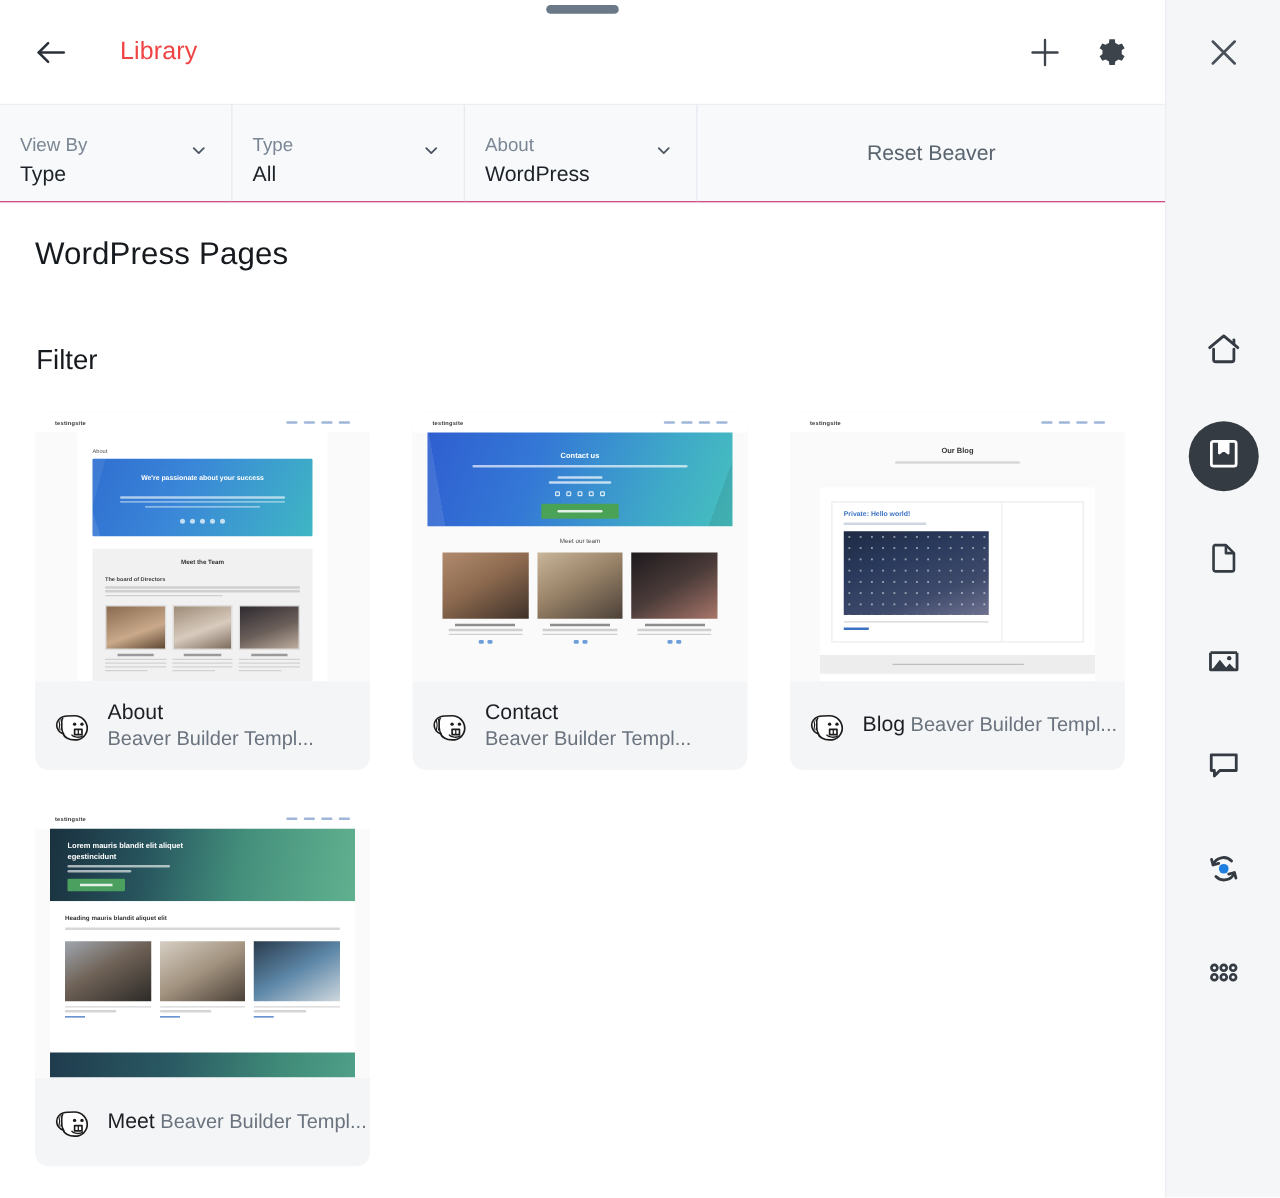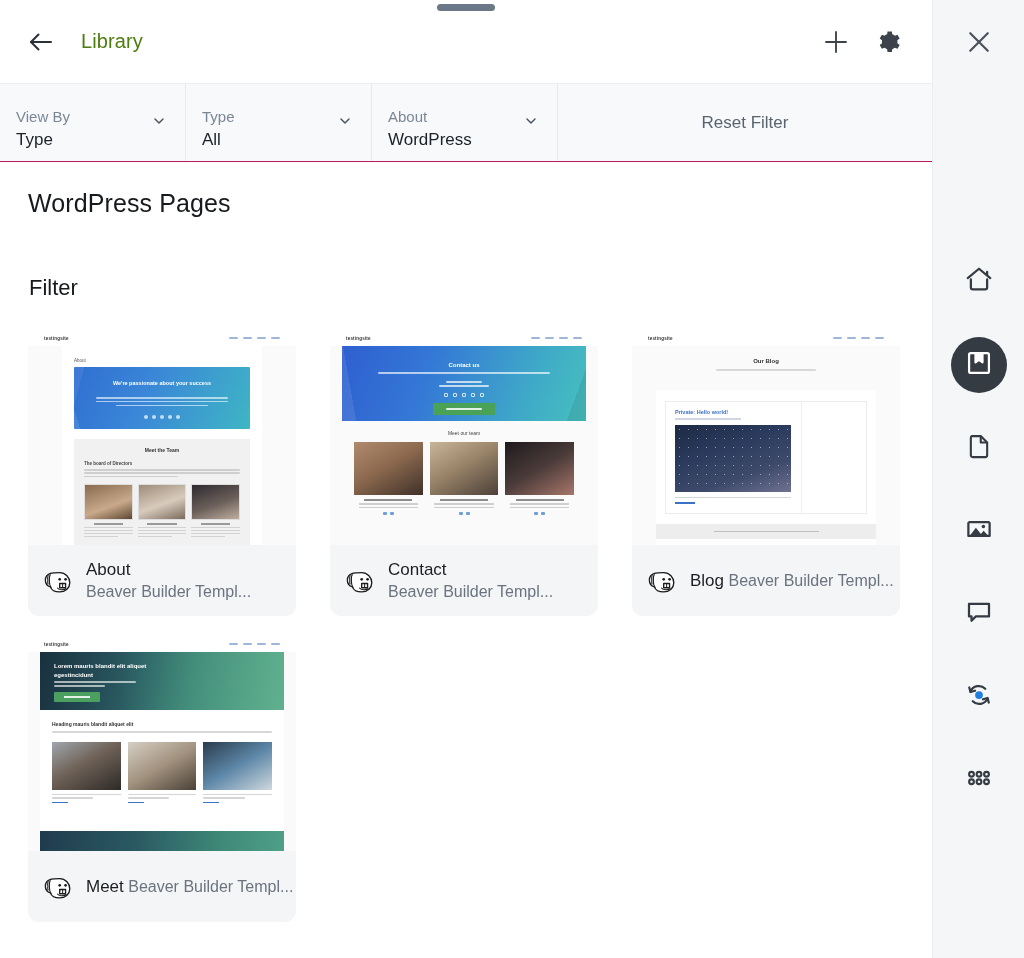--- a/index.html
+++ b/index.html
@@ -32,21 +32,21 @@
     padding: 0 22px 0 24px;
     background: #ffffff;
     border-bottom: 1px solid #eceff2;
   }
   .back-arrow {
     width: 34px; height: 34px;
     display: flex; align-items: center; justify-content: center;
     cursor: pointer; color: #2b3138;
   }
   .header-title {
-    font-size: 20px; color: #4d7c0f; margin-left: 23px;
+    font-size: 20px; color: #ef4444; margin-left: 38px;
     font-weight: 400; letter-spacing: .1px;
   }
   .header-spacer { flex: 1; }
   .header-btn {
     width: 40px; height: 40px; display: flex; align-items: center;
     justify-content: center; cursor: pointer; color: #3c434b;
   }
   .header-btn.gear { margin-left: 14px; }
 
   
@@ -95,21 +95,21 @@
     letter-spacing: .1px;
   }
   .section-title {
     font-size: 22px; color: #16191d;
     margin-top: 57px; margin-left: 1px;
     font-weight: 400;
   }
 
   .card-grid {
     display: flex; flex-wrap: wrap;
-    gap: 20px 34px;
+    gap: 31px 34px;
     margin-top: 29px;
   }
 
   .card {
     width: 268px; height: 286px;
     background: #f4f5f7;
     border-radius: 11px;
     overflow: hidden;
     cursor: pointer;
     display: flex; flex-direction: column;
@@ -340,21 +340,21 @@
       <div class="filter-cell">
         <div class="filter-label">About</div>
         <div class="filter-value">WordPress</div>
         <span class="chev">
           <svg width="16" height="16" viewBox="0 0 24 24" fill="none" stroke="currentColor" stroke-width="2.2" stroke-linecap="round" stroke-linejoin="round">
               <polyline points="6,9 12,15 18,9"></polyline>
             </svg>
         </span>
       </div>
 
-      <div class="reset-cell">Reset Filter</div>
+      <div class="reset-cell">Reset Beaver</div>
     </div>
 
     <div class="content-area">
       <div class="page-title">WordPress Pages</div>
       <div class="section-title">Filter</div>
 
       <div class="card-grid">
 
         <div class="card">
           <div class="thumb">

